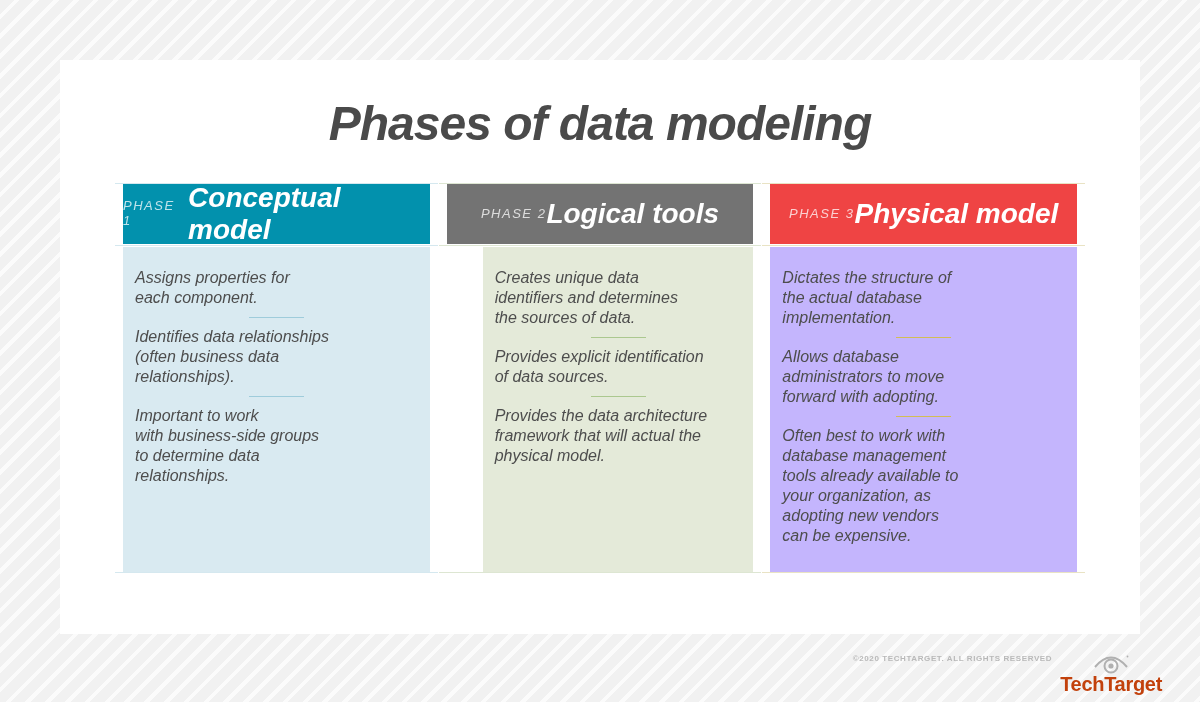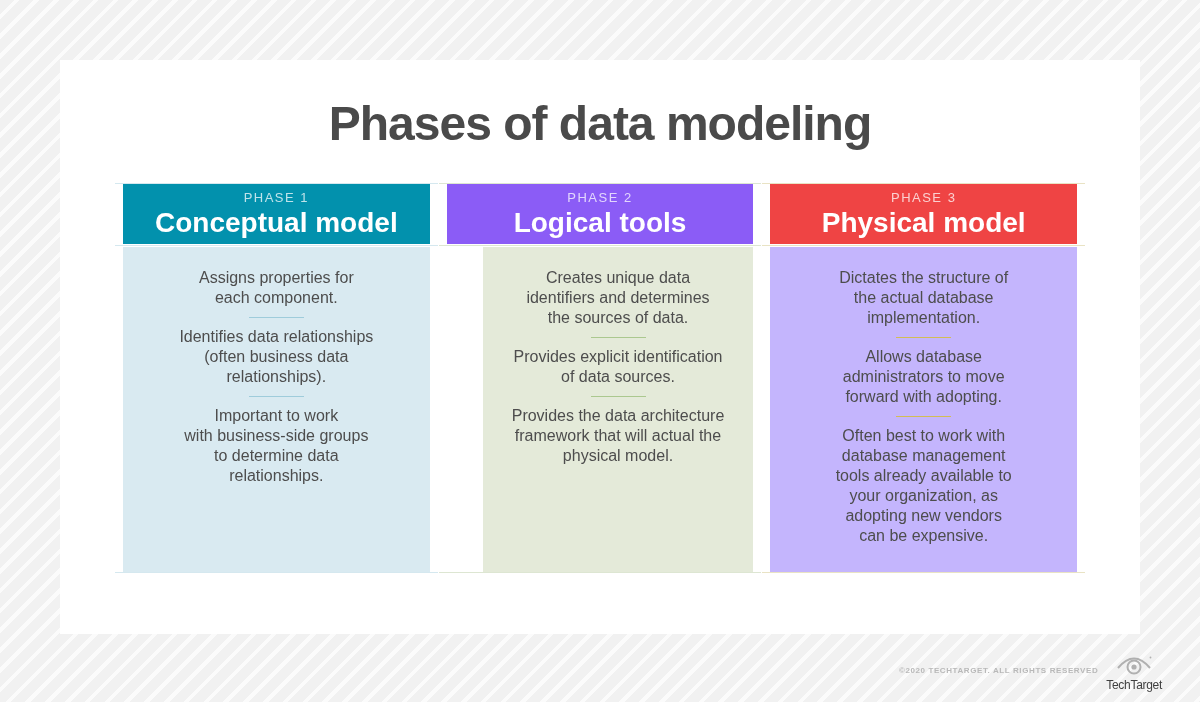--- a/index.html
+++ b/index.html
@@ -6,77 +6,78 @@
   html,body { width:1200px; height:702px; }
   body {
     font-family:"Liberation Sans", sans-serif;
     background:repeating-linear-gradient(135deg, #f1f1f1 0px, #f1f1f1 10px, #fbfbfb 10px, #fbfbfb 14px);
     position:relative;
     overflow:hidden;
   }
   .card {
     position:absolute; left:60px; top:60px; width:1080px; height:574px;
     background:#ffffff;
+    font-style:italic;
   }
   .title {
     position:absolute; top:36px; left:0; width:100%;
     text-align:center;
     font-size:48px; font-weight:bold; color:#4a4a4a; letter-spacing:-1px;
   }
   .table-area {
     position:absolute; left:55px; top:124px; width:970px; height:388px;
   }
   .cols {
     display:flex; gap:17px; padding:0 8px; height:100%;
   }
   .col { flex:1; position:relative; display:flex; flex-direction:column; }
   .col-header {
     height:60px; margin-bottom:3px;
-    display:flex; flex-direction:column; align-items:center; justify-content:center;
+    display:flex; flex-direction:row; align-items:center; justify-content:center;
   }
   .phase-label {
     font-size:13px; letter-spacing:1.5px; color:rgba(255,255,255,0.75);
     margin-bottom:2px;
   }
   .col-title { font-size:28px; font-weight:bold; color:#ffffff; }
   .col-body {
     flex:1; padding:21px 12px 0 12px;
-    text-align:center; font-size:16px; line-height:20px; color:#4d4d4d;
+    text-align:left; font-size:16px; line-height:20px; color:#4d4d4d;
   }
   .item { white-space:pre-line; }
   .divider { width:55px; height:1px; margin:9px auto; }
   .rule { position:absolute; left:-8px; right:-8px; height:1px; }
   .rule-top { top:-1px; } .rule-mid { top:61px; } .rule-bot { bottom:-1px; }
 
   .col-1 .col-header { background:#0291ad; }
   .col-1 .col-body   { background:#d9eaf1; }
   .col-1 .divider    { background:#9fccdb; }
   .col-1 .rule       { background:#d5e8ef; }
 
-  .col-2 .col-header { background:#8b5cf6; }
+  .col-2 .col-header { background:#737373; }
   .col-2 .col-body   { background:#e4ead9;margin-left:36px; }
   .col-2 .divider    { background:#abc88f; }
   .col-2 .rule       { background:#dde6d2; }
 
   .col-3 .col-header { background:#ef4444; }
   .col-3 .col-body   { background:#c4b5fd; }
   .col-3 .divider    { background:#d2bd55; }
   .col-3 .rule       { background:#e9e3c4; }
 
   .footer {
     position:absolute; top:654px; right:38px; height:40px;
-    display:flex; align-items:center; gap:8px;
+    display:flex; align-items:flex-start; gap:8px;
   }
   .copyright {
     font-size:8px; font-weight:bold; letter-spacing:0.6px;
     color:#b9b9b9; margin-bottom:8px; white-space:nowrap;
   }
   .brand { display:flex; flex-direction:column; align-items:center; }
   .brand-word {
-    font-size:12px; font-weight:normal; color:#404040; letter-spacing:-0.3px;
+    font-size:20px; font-weight:bold; color:#c2410c; letter-spacing:-0.3px;
     line-height:16px; margin-top:-2px;
   }
 </style>
 </head>
 <body>
 
 <div class="card">
   <h1 class="title">Phases of data modeling</h1>
 
   <div class="table-area">

